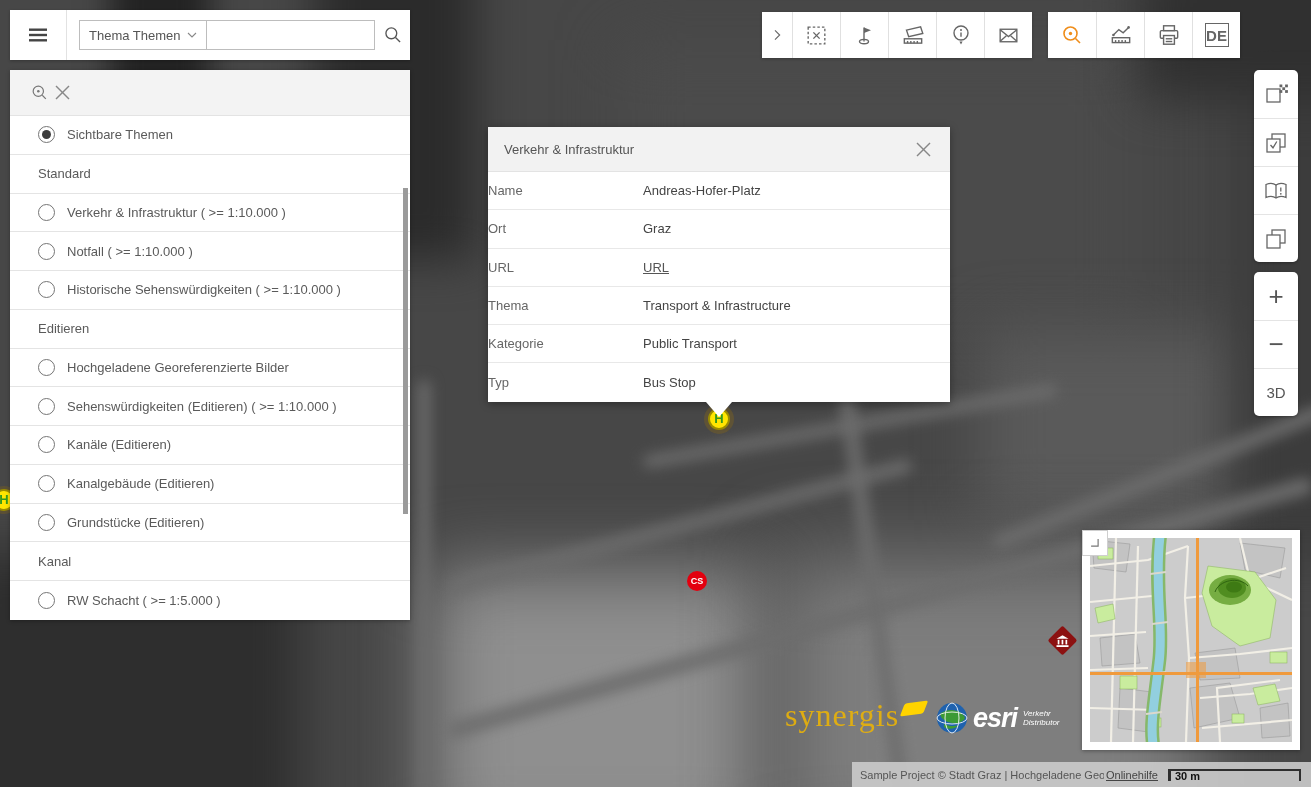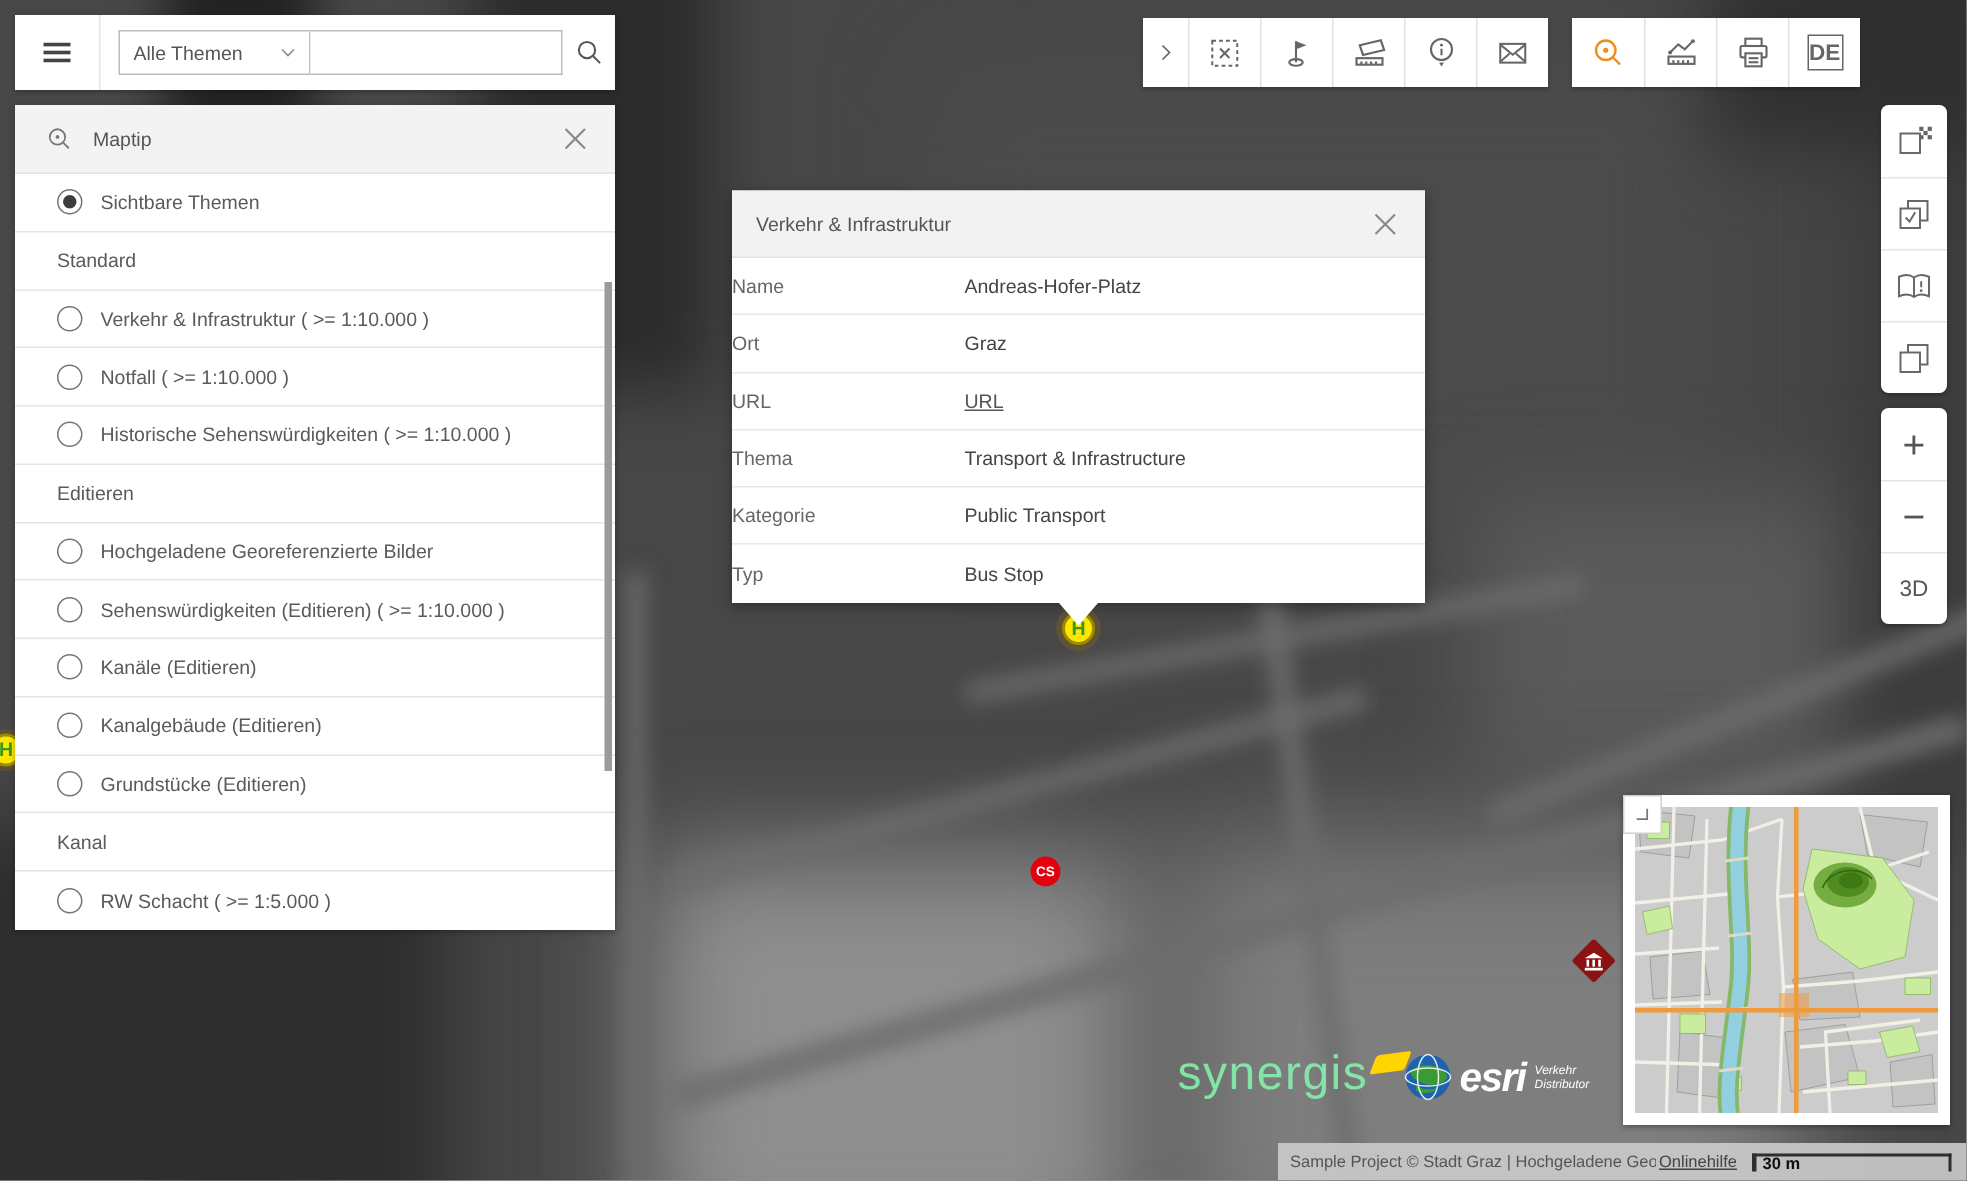--- a/index.html
+++ b/index.html
@@ -108,21 +108,21 @@
     box-shadow:0 1px 4px rgba(0,0,0,.35); padding:8px; }
   .minimap-inner { position:relative; width:202px; height:204px; overflow:hidden; }
   .mm-cross-v { position:absolute; left:106px; top:-8px; width:3px; height:220px; background:#f09a3c; z-index:3; }
   .mm-cross-h { position:absolute; left:-8px; top:134px; width:218px; height:3px; background:#f09a3c; z-index:3; }
   .mm-center { position:absolute; left:96px; top:124px; width:20px; height:16px; background:rgba(239,154,62,.55); z-index:3; }
   .mm-collapse { position:absolute; left:0; top:0; width:26px; height:26px; background:#fff;
     border:1px solid #cfcfcf; display:flex; align-items:center; justify-content:center; z-index:4; cursor:pointer; }
 
   
   .logo-synergis { position:absolute; left:785px; top:698px; z-index:4; display:flex; align-items:flex-start; }
-  .syn-text { font-size:32px; color:#86efac; letter-spacing:1px; opacity:.9; line-height:34px; }
+  .syn-text { font-size:32px; color:#eab308; letter-spacing:1px; opacity:.9; line-height:34px;font-family:Liberation Serif, serif; }
   .syn-leaf { width:22px; height:13px; background:#ffd400; transform:skewX(-28deg) rotate(-8deg); margin:4px 0 0 4px; border-radius:2px; }
   .logo-esri { position:absolute; left:936px; top:702px; z-index:4; display:flex; align-items:center;font-style:italic; }
   .esri-text { font-size:27px; font-weight:bold; color:#fff; margin-left:5px; letter-spacing:-1px; }
   .esri-sub { margin-left:6px; font-size:8px; color:#fff; line-height:9px; }
 
   
   .footer { position:absolute; left:852px; top:762px; width:459px; height:25px; background:rgba(203,203,203,.9);
     z-index:40; display:flex; align-items:center; font-size:11px; color:#555; }
   .foot-attr { margin-left:8px; white-space:nowrap; width:244px; overflow:hidden; }
   .foot-link { color:#444; text-decoration:underline; cursor:pointer; margin-left:2px; white-space:nowrap; }
@@ -168,42 +168,41 @@
 
   <div class="hdr">
     <div class="hdr-menu">
       <svg width="24" height="24" viewBox="0 0 24 24">
         <rect x="3" y="5.5" width="18" height="2.4" fill="#444"></rect>
         <rect x="3" y="10.8" width="18" height="2.4" fill="#444"></rect>
         <rect x="3" y="16.1" width="18" height="2.4" fill="#444"></rect>
       </svg>
     </div>
     <div class="hdr-select">
-      <span>Alle Themen</span>
+      <span>Thema Themen</span>
       <svg width="16" height="16" viewBox="0 0 24 24" fill="none" stroke="#888" stroke-width="1.6">
         <polyline points="6,9 12,15 18,9"></polyline>
       </svg>
     </div>
     <input class="hdr-input" type="text" value="" style="">
     <div class="hdr-search">
       <svg width="20" height="20" viewBox="0 0 24 24" fill="none" stroke="#555" stroke-width="1.6">
         <circle cx="10" cy="10" r="6.5"></circle>
           <line x1="15" y1="15" x2="20.5" y2="20.5"></line>
       </svg>
     </div>
   </div>
 
   <div class="panel">
     <div class="panel-head">
       <svg width="19" height="19" viewBox="0 0 24 24" fill="none" stroke="#777" stroke-width="1.5">
         <circle cx="10.5" cy="10.5" r="6.5"></circle>
           <circle cx="10.5" cy="10.5" r="1.6" fill="#777" stroke="none"></circle>
         <line x1="15.5" y1="15.5" x2="20" y2="20"></line>
       </svg>
-      <span class="panel-title">Maptip</span>
       <span class="panel-close">
         <svg width="15" height="15" viewBox="0 0 15 15" stroke="#888" stroke-width="1.4">
           <line x1="1" y1="1" x2="14" y2="14"></line>
             <line x1="14" y1="1" x2="1" y2="14"></line>
         </svg>
       </span>
     </div>
     <div class="panel-list">
         <div class="mt-row mt-item">
           <span class="radio sel"></span>

